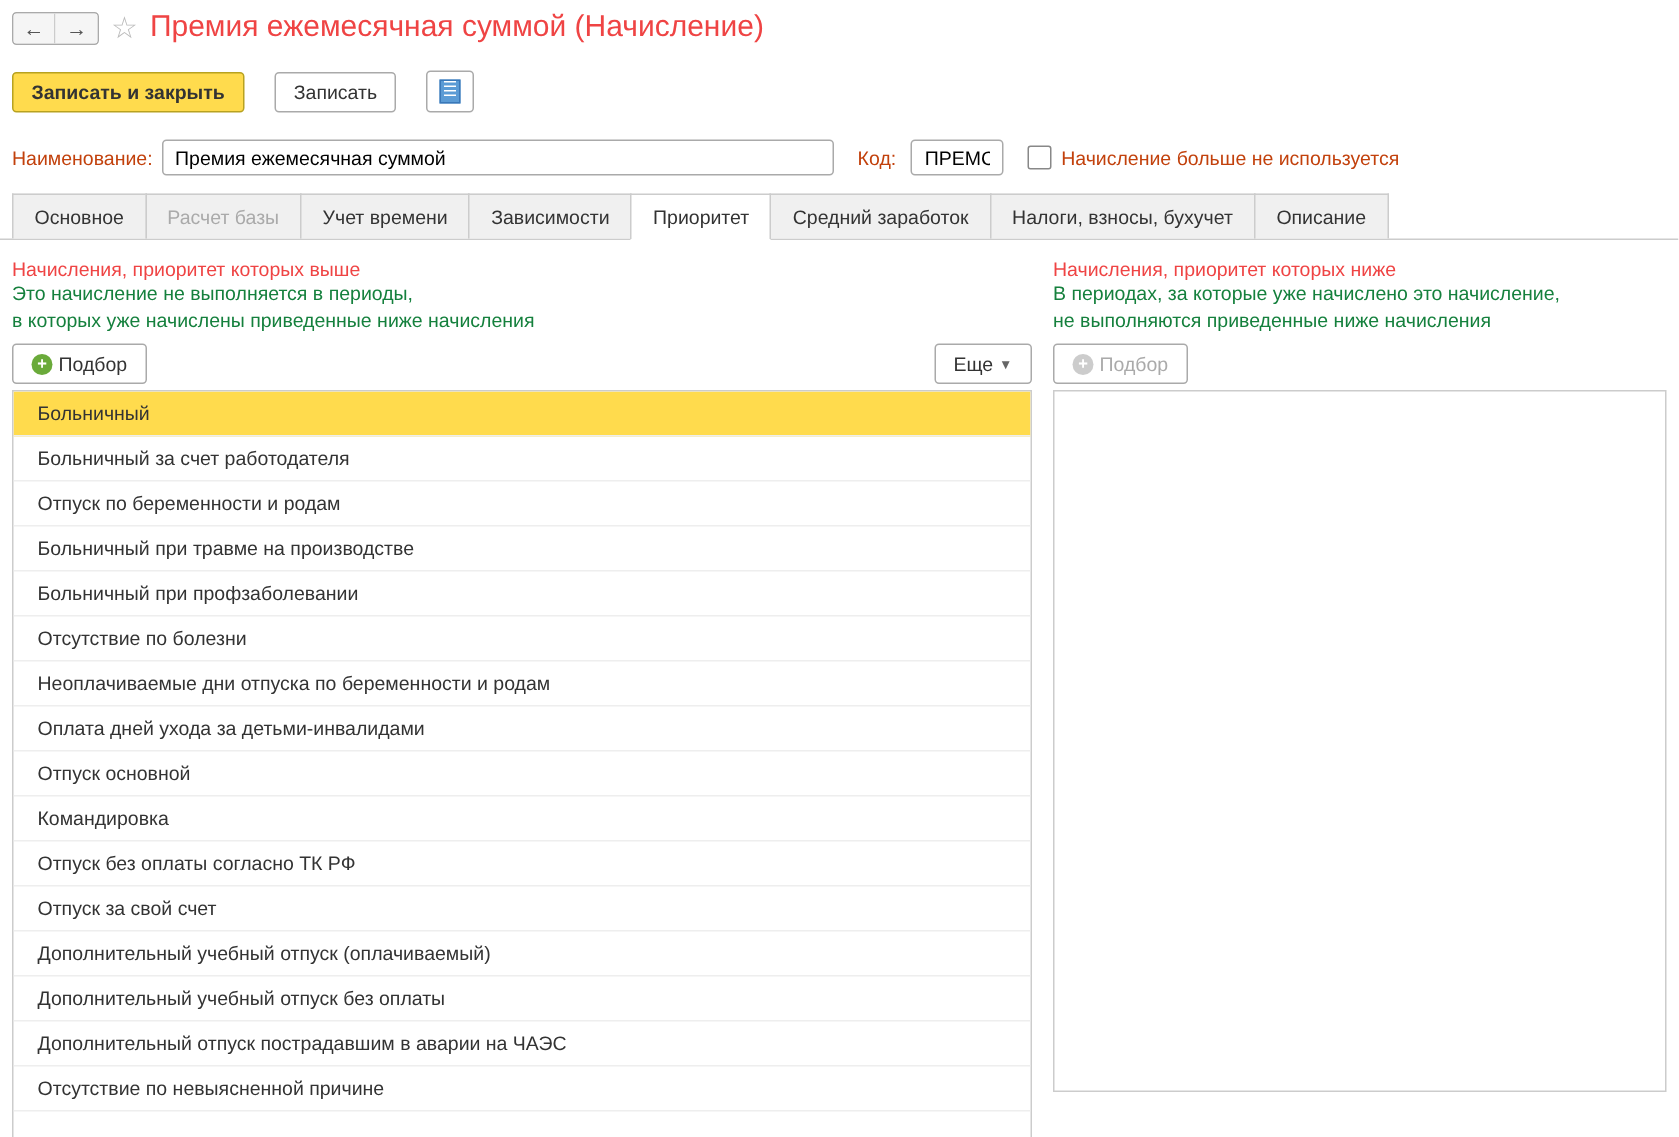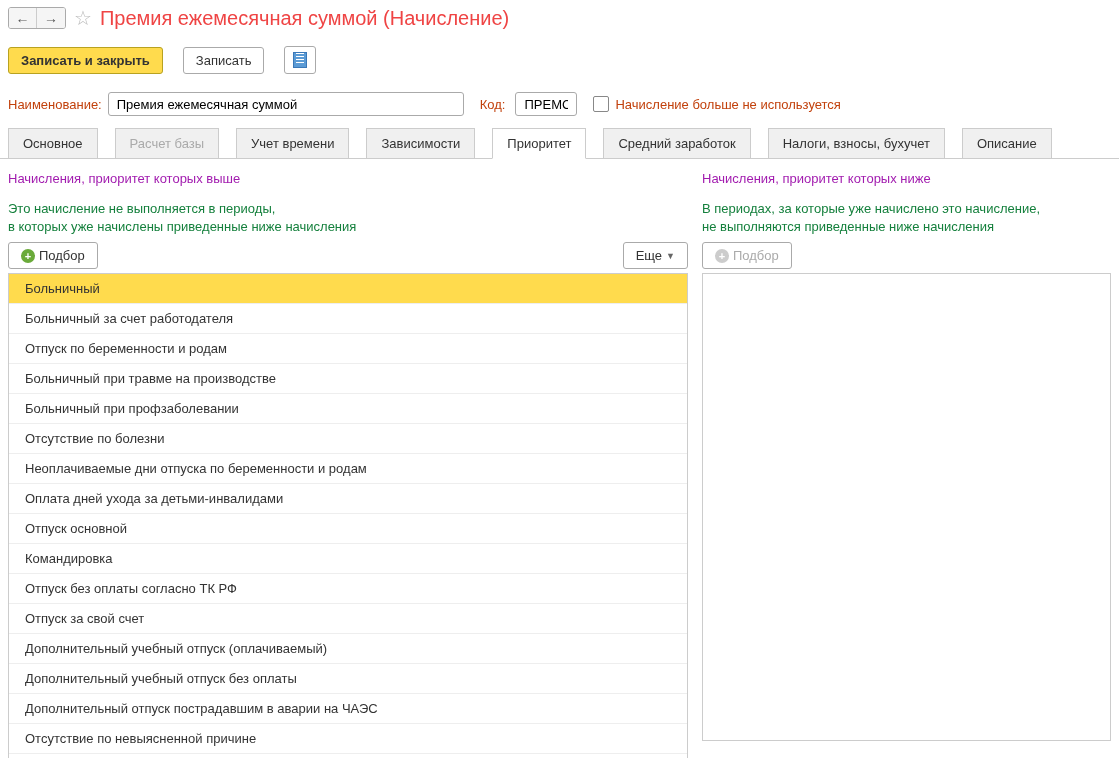--- a/index.html
+++ b/index.html
@@ -100,41 +100,40 @@
       color: #c2410c;
       font-size: 13px;
     }
     .form-input {
       border: 1px solid #aaa;
       border-radius: 3px;
       padding: 4px 8px;
       font-size: 13px;
       height: 24px;
     }
-    .input-name { width: 356px; }
+    .input-name { width: 448px; }
     .input-code { width: 62px; margin-left: 4px; }
     .checkbox-wrap {
       display: flex;
       align-items: center;
       gap: 6px;
       margin-left: 10px;
     }
     .checkbox {
       width: 16px;
       height: 16px;
       border: 1px solid #888;
       border-radius: 2px;
       background: #fff;
       cursor: pointer;
     }
     .tabs {
       display: flex;
       border-bottom: 1px solid #ccc;
       padding-left: 8px;
-      gap: 18px;
     }
     .tab {
       padding: 7px 14px;
       border: 1px solid #ccc;
       border-bottom: none;
       background: #f0f0f0;
       cursor: pointer;
       font-size: 13px;
       margin-right: -1px;
       position: relative;
@@ -150,23 +149,23 @@
       display: flex;
       padding: 12px 8px 8px 8px;
       gap: 14px;
     }
     .panel {
       flex: 1;
       min-width: 0;
     }
     .panel-left { flex: 0 0 680px; }
     .panel-title {
-      color: #a21caf;
-      font-size: 13px;
-      margin-bottom: 14px;
+      color: #ef4444;
+      font-size: 13px;
+      margin-bottom: 0;
     }
     .panel-desc {
       color: #15803d;
       font-size: 13px;
       line-height: 1.4;
       margin-bottom: 6px;
     }
     .panel-toolbar {
       display: flex;
       align-items: center;

